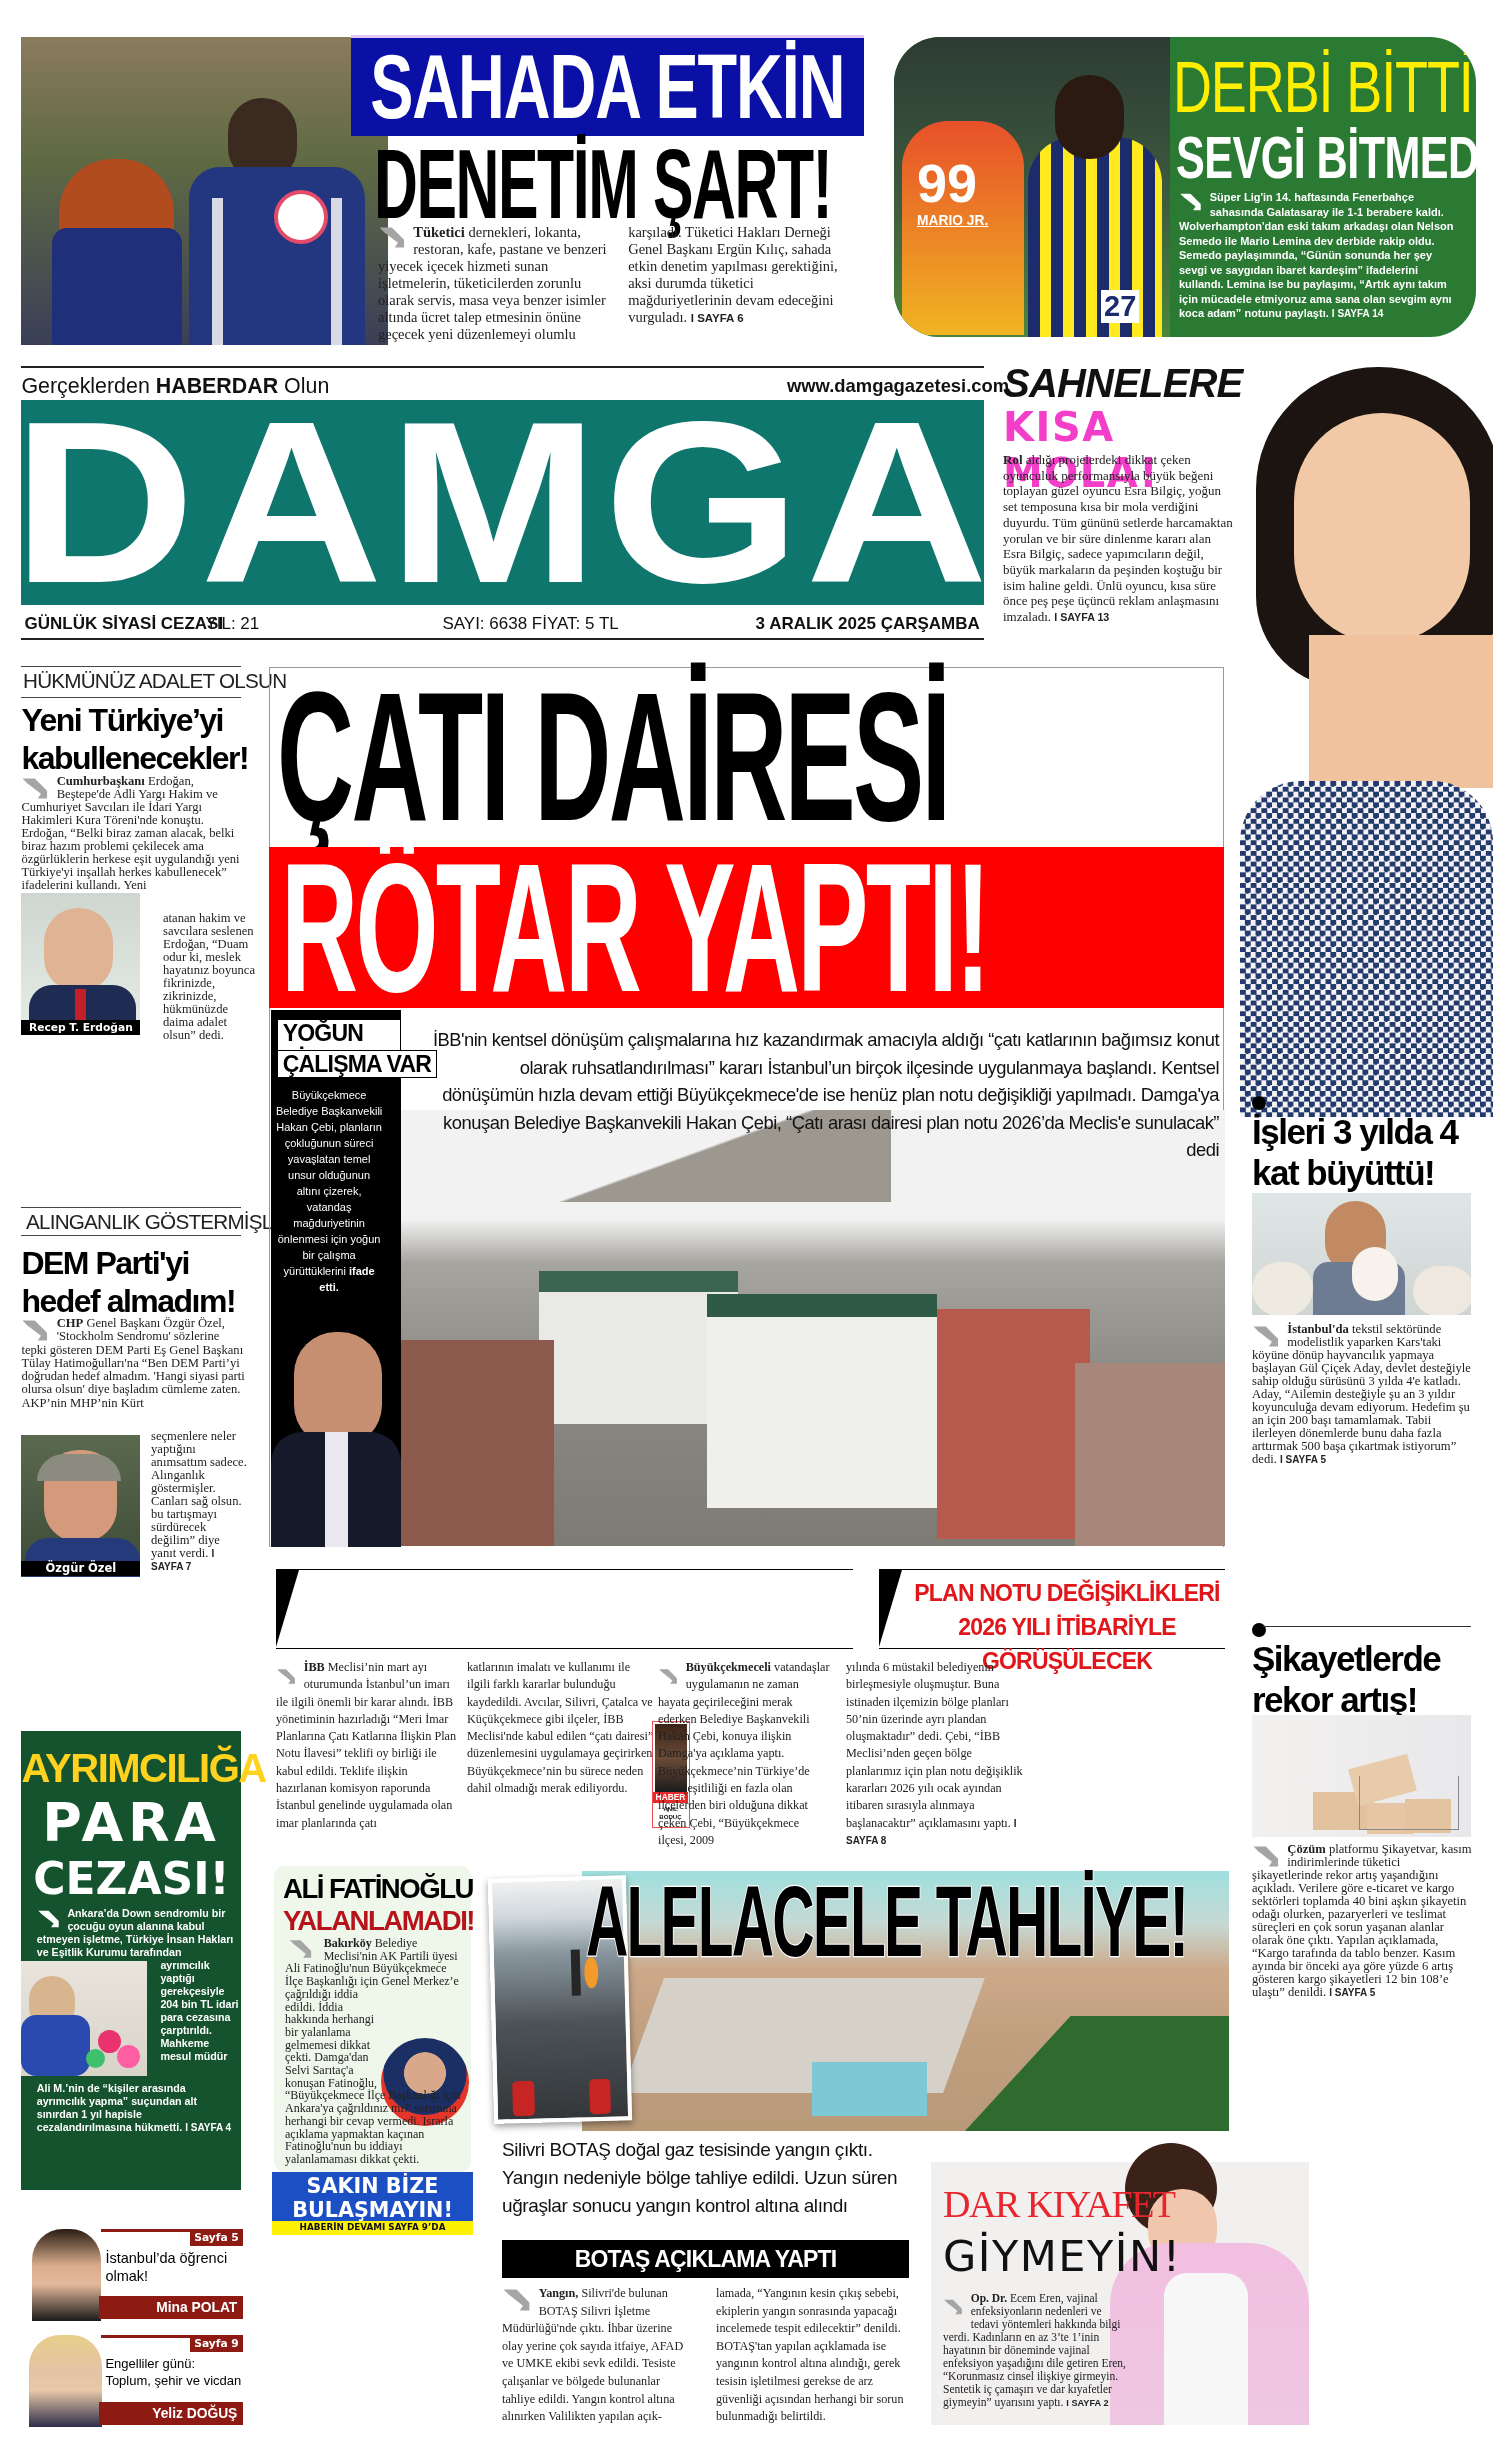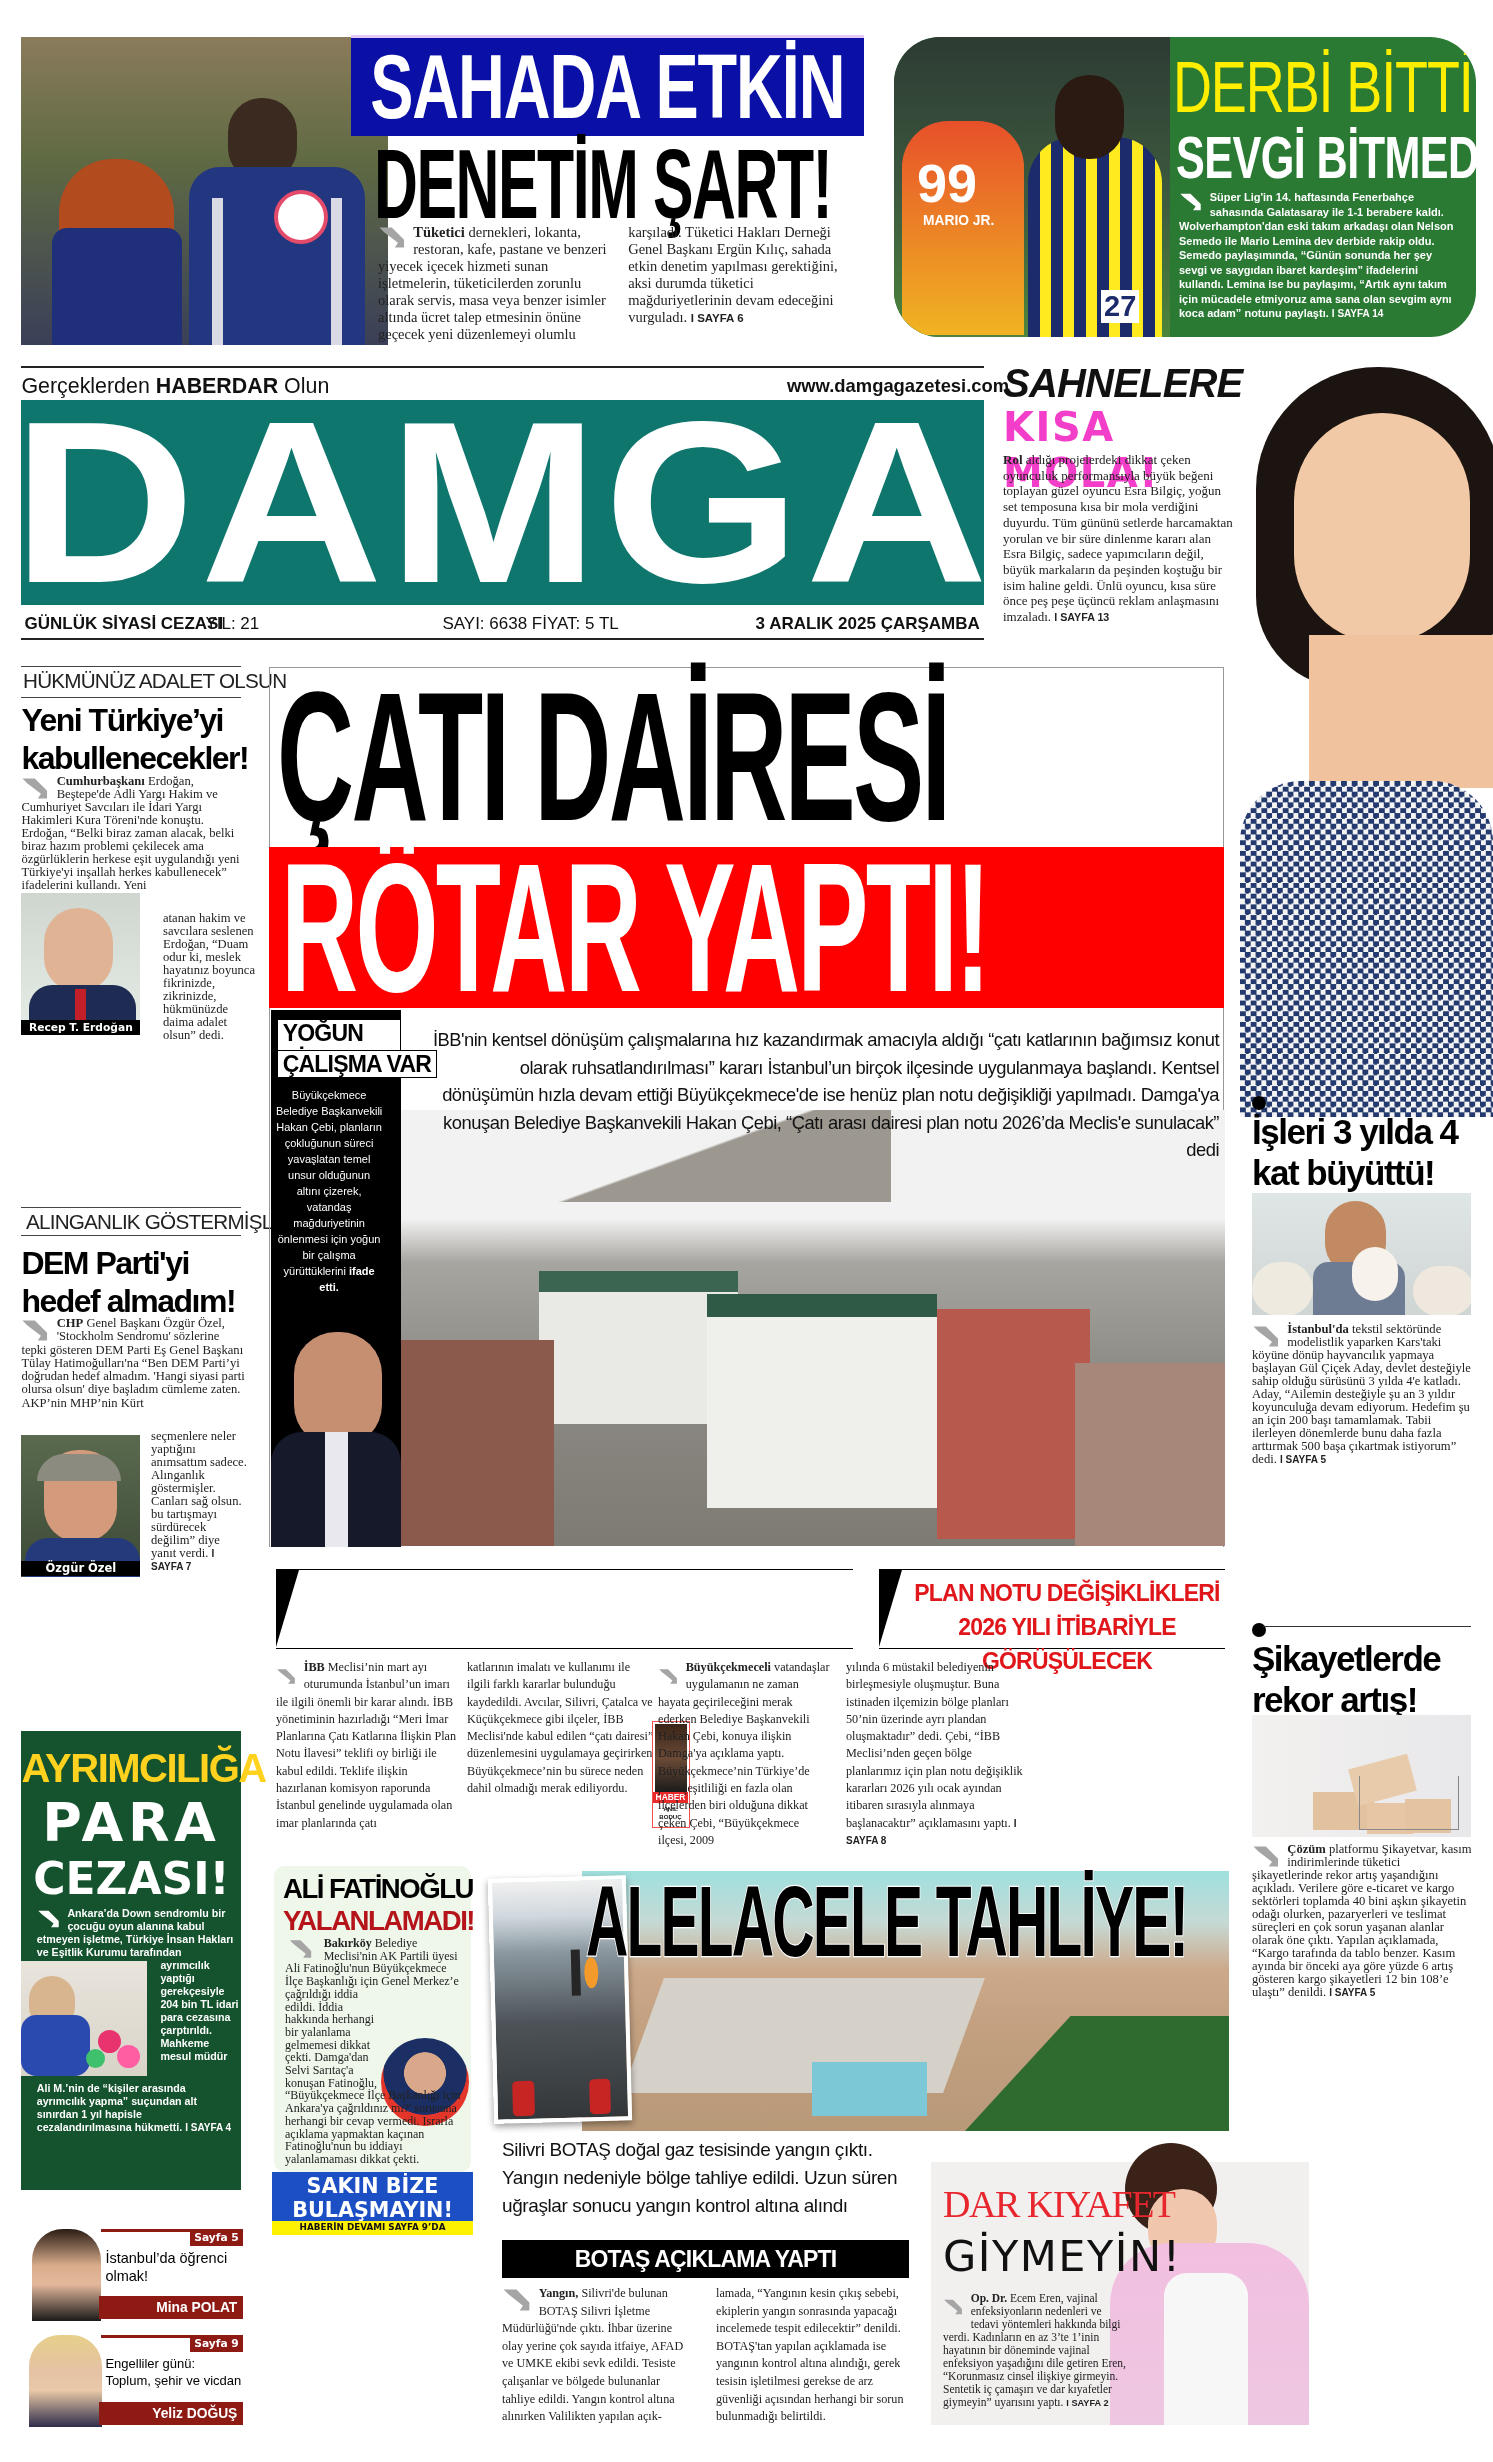--- a/index.html
+++ b/index.html
@@ -64,21 +64,21 @@
     <span class="lead">Tüketici</span><span> dernekleri, lokanta, restoran, kafe, pastane ve benzeri yiyecek içecek hizmeti sunan işletmelerin, tüketicilerden zorunlu olarak servis, masa veya benzer isimler altında ücret talep etmesinin önüne geçecek yeni düzenlemeyi olumlu karşıladı. Tüketici Hakları Derneği Genel Başkanı Ergün Kılıç, sahada etkin denetim yapılması gerektiğini, aksi durumda tüketici mağduriyetlerinin devam edeceğini vurguladı.</span>
     <span class="ref">I SAYFA 6</span>
   </div>
 </section>
 
 <section id="story-derbi">
   <div class="abs panel" style="left:894px;top:37px;width:582px;height:300px;">
     <div class="photo" style="left:0;top:0;width:276px;height:320px;background:linear-gradient(180deg,#2d3b33 0%,#3d5a3f 50%,#4f8c3a 100%);">
       <div style="position:absolute;left:7.7px;top:84px;width:122px;height:214px;background:linear-gradient(180deg,#e7502a,#f0b422);border-radius:46px 46px 0 0;"></div>
       <div style="position:absolute;left:23px;top:115px;font:700 54px 'Liberation Sans',sans-serif;color:#fff;">99</div>
-      <div style="position:absolute;left:29px;top:176px;font:700 13.8px 'Liberation Sans',sans-serif;color:#fff;">MARIO JR.</div>
+      <div style="position:absolute;left:23px;top:176px;font:700 13.8px 'Liberation Sans',sans-serif;color:#fff;text-decoration:underline;">MARIO JR.</div>
       <div style="position:absolute;left:134px;top:100px;width:134px;height:201px;background:repeating-linear-gradient(90deg,#1c2b6b 0 12.2px,#ffea1f 12.2px 23px);border-radius:46px 46px 0 0;"></div>
       <div style="position:absolute;left:161px;top:38px;width:69px;height:84px;border-radius:34px;background:#2a1a12;"></div>
       <div style="position:absolute;left:207px;top:253px;font:700 29px 'Liberation Sans',sans-serif;color:#1c2b6b;background:#fff;padding:0 3.1px;">27</div>
     </div>
     <div class="abs" style="left:279px;top:7.7px;width:299px;height:84px;overflow:visible;">
       <span class="cond" style="display:inline-block;font-size:72px;line-height:84px;color:#ffee00;font-weight:400;transform:scaleX(0.75);white-space:nowrap;letter-spacing:-1.5px;">DERBİ BİTTİ</span>
     </div>
     <div class="abs" style="left:282px;top:90px;width:299px;height:61px;overflow:visible;">
       <span class="cond" style="display:inline-block;font-size:60px;line-height:61px;color:#fff;transform:scaleX(0.72);white-space:nowrap;">SEVGİ BİTMEDİ!</span>
     </div>

